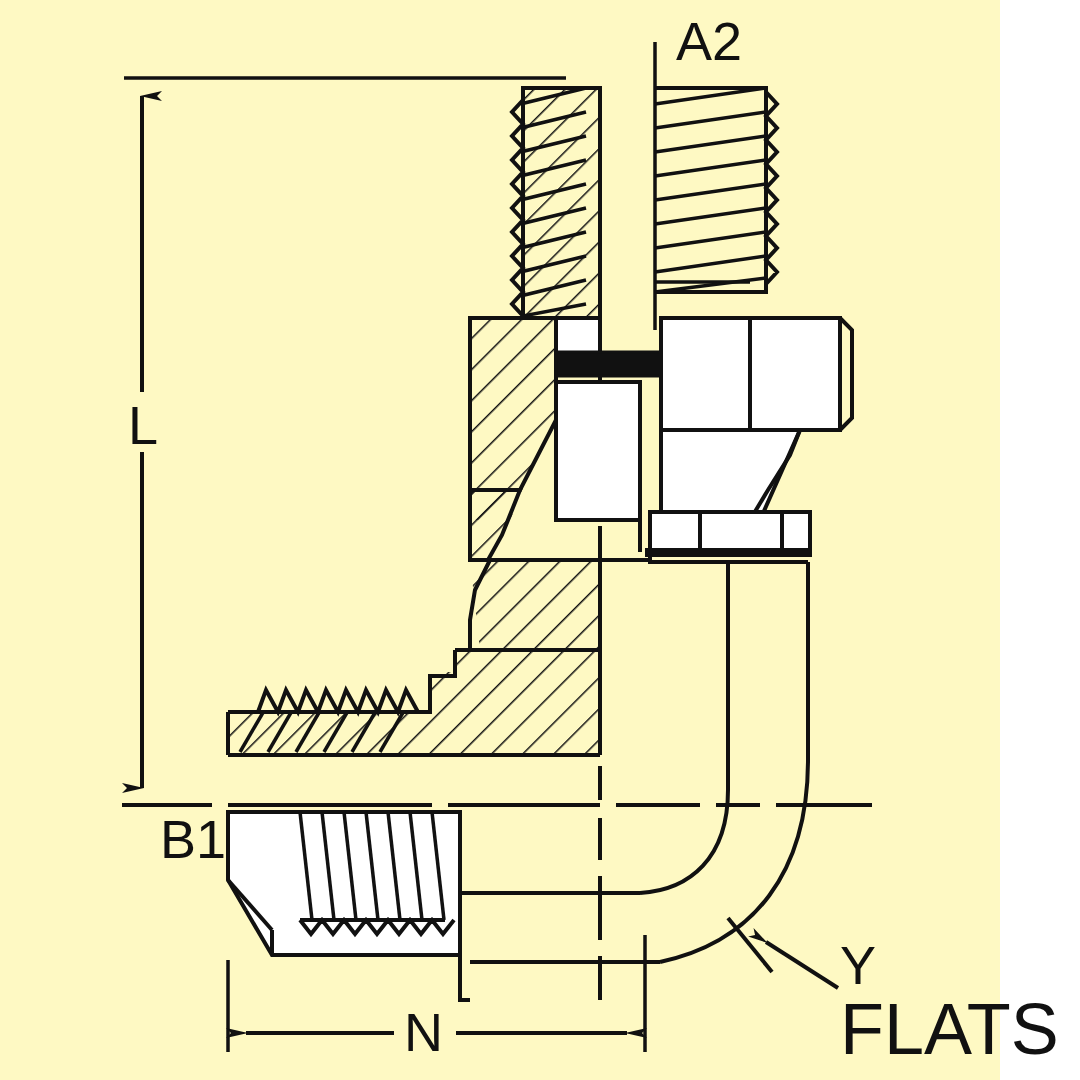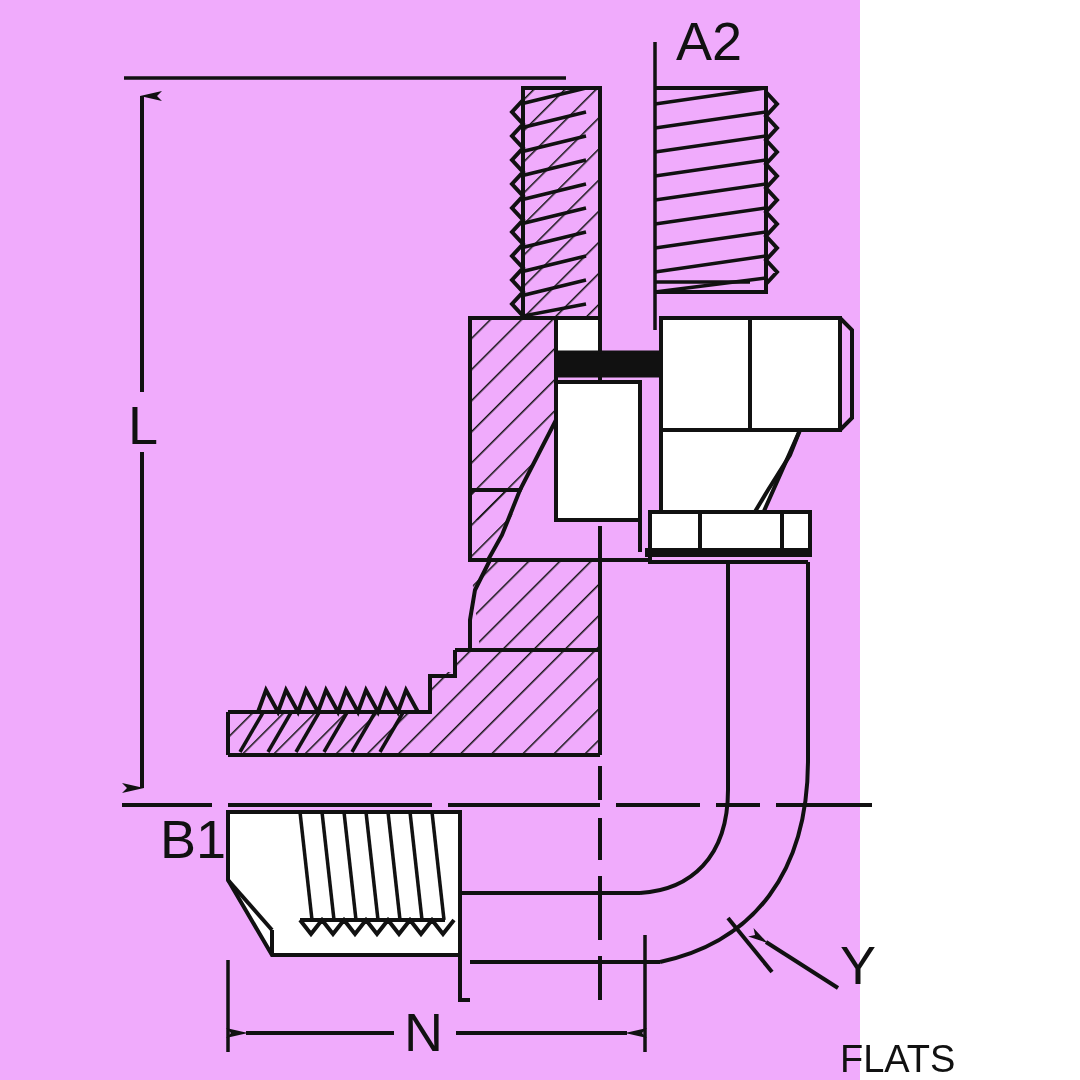--- a/index.html
+++ b/index.html
@@ -8,23 +8,23 @@
     background: #ffffff;
   }
   body {
     width: 1080px;
     height: 1080px;
     font-family: "Liberation Sans", sans-serif;
     overflow: hidden;
   }
   #drawing-root {
     position: relative;
-    width: 860px;
+    width: 1000px;
     height: 1080px;
-    background: #f0abfc;
+    background: #fef9c3;
   }
   #drawing-svg {
     position: absolute;
     top: 0;
     left: 0;
     width: 1080px;
     height: 1080px;
     display: block;
   }
   .dim-label {
@@ -34,21 +34,21 @@
     color: #111111;
     white-space: nowrap;
     line-height: 1;
     user-select: none;
   }
   #label-A2 { left: 676px; top: 14px;  font-size: 54px; }
   #label-L  { left: 128px; top: 398px; font-size: 54px; }
   #label-B1 { left: 128px; top: 812px; font-size: 54px; margin-left: 32px; }
   #label-N  { left: 404px; top: 1005px; font-size: 54px; }
   #label-Y  { left: 840px; top: 938px; font-size: 54px; }
-  #label-FLATS { left: 840px; top: 993px; font-size: 38px; margin-top: 47px; }
+  #label-FLATS { left: 840px; top: 993px; font-size: 72px; }
 </style>
 </head>
 <body>
 
 <div id="drawing-root">
 
   <svg id="drawing-svg" viewBox="0 0 1080 1080" xmlns="http://www.w3.org/2000/svg">
     <defs>
 
       <marker id="arrUp" markerWidth="14" markerHeight="22" refX="7" refY="2" orient="auto-start-reverse" markerUnits="userSpaceOnUse">

